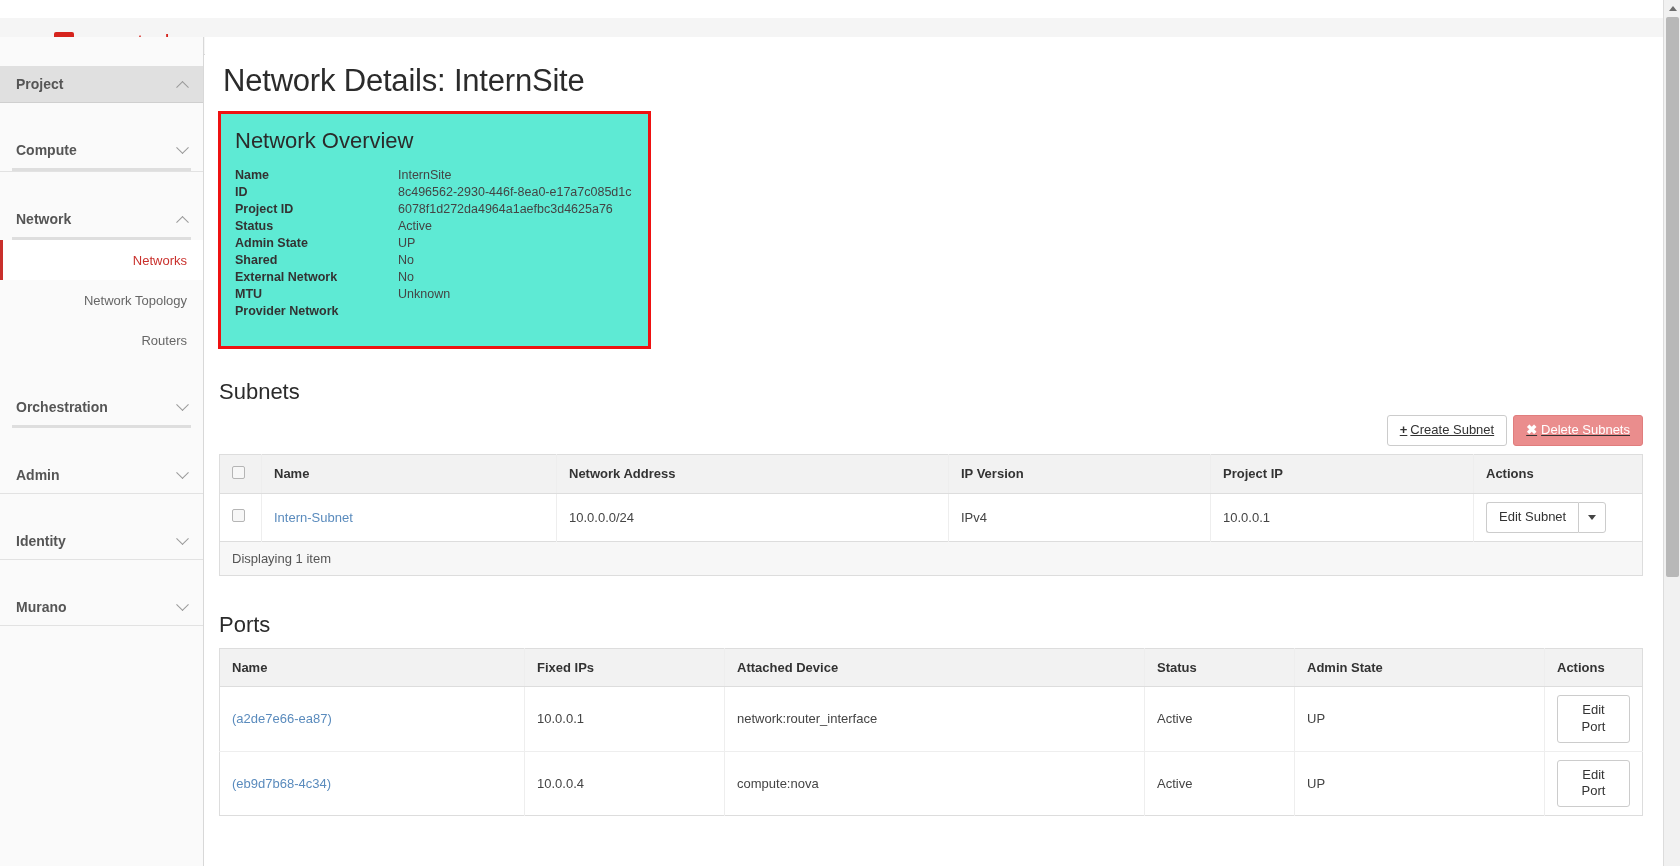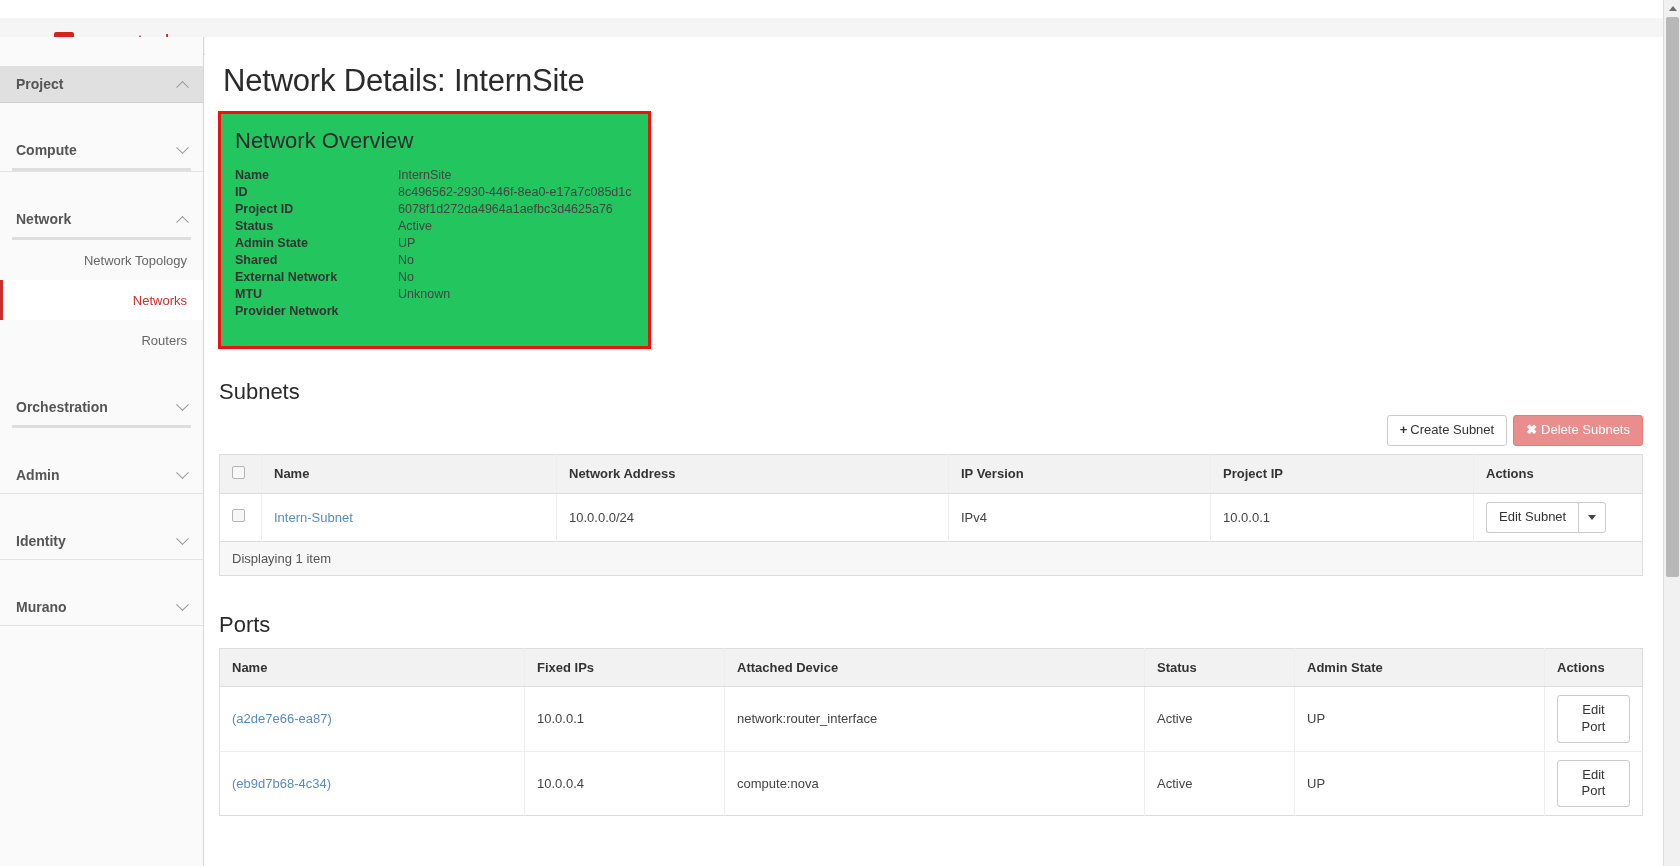--- a/index.html
+++ b/index.html
@@ -199,21 +199,21 @@
     background: #ea8d8d;
     border: 1px solid #e07d7d;
     color: #ffffff;
   }
 
   
   .overview-wrap {
     margin: 12px 0 0 13px;
     width: 433px;
     border: 3px solid #ee1111;
-    background: #22c55e;
+    background: #5eead4;
     padding: 12px 0 14px 12px;
   }
   .overview-title {
     font-size: 22px;
     color: #2b2b2b;
     font-weight: normal;
     margin: 2px 0 10px 2px;
   }
   .dl {
     display: grid;
@@ -241,20 +241,21 @@
     color: #2b2b2b;
     margin: 12px 0 10px 14px;
   }
 
   
   .table-block { margin: 0 20px 0 14px; }
   .table-toolbar {
     display: flex; justify-content: flex-end;
     gap: 6px;
     margin-bottom: 8px;
+    text-decoration: underline;
   }
   table.hz {
     width: 100%;
     border-collapse: collapse;
     border: 1px solid #dddddd;
     font-size: 13px;
     background: #ffffff;
   }
   table.hz thead th {
     background: #f2f2f2;
@@ -357,25 +358,25 @@
   </div>
 
   <div class="side-group" style="border-bottom:none;">
     <div class="side-group-header">
       <span>Network</span>
       <span class="chev up"></span>
     </div>
     <div class="side-sep"></div>
   </div>
 
+  <div class="side-sub active">
+    <span>Networks</span>
+  </div>
   <div class="side-sub">
     <span>Network Topology</span>
-  </div>
-  <div class="side-sub active">
-    <span>Networks</span>
   </div>
   <div class="side-sub">
     <span>Routers</span>
   </div>
 
   <div class="side-group" style="border-bottom:none;">
     <div class="side-group-header">
       <span>Orchestration</span>
       <span class="chev down"></span>
     </div>

